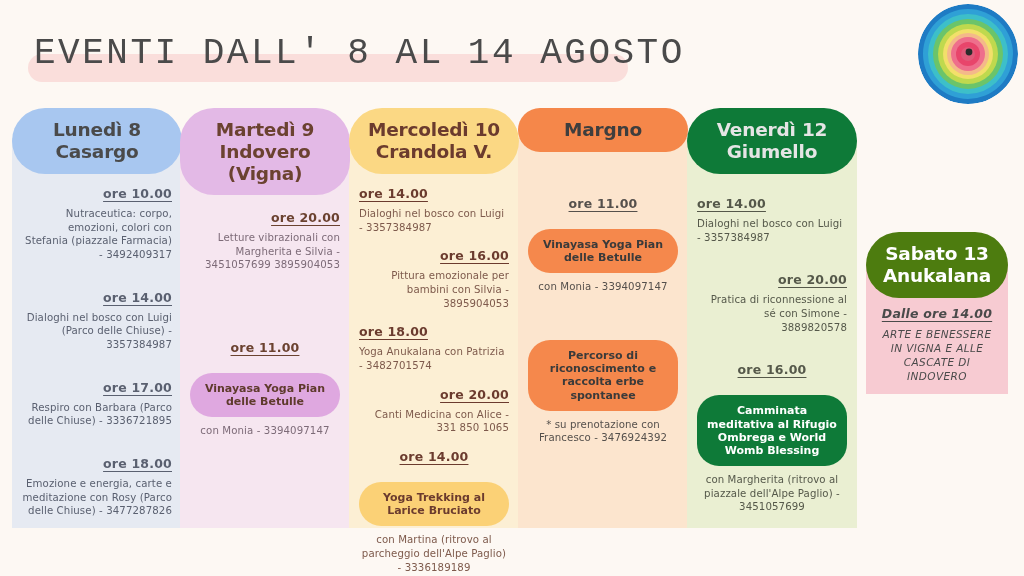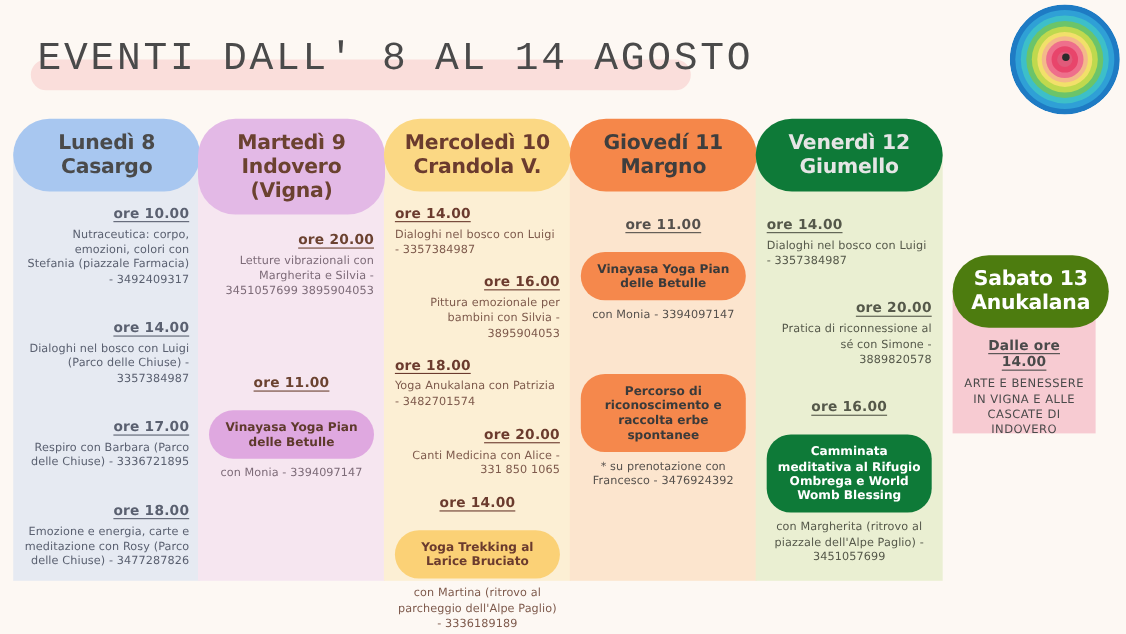--- a/index.html
+++ b/index.html
@@ -145,21 +145,21 @@
   
   #col5 { left: 687px; top: 108px; }
   #col5 .col-head { background: #0E7A38; color: #e5e5e5; }
   #col5 .col-body { background: #EAEFD2; height: 390px; }
   #col5 .ore, #col5 .desc { color: #55584A; }
   #col5 .pill { background: #0E7A38; color: #FFFFFF; }
 
   
   #col6 { left: 866px; top: 232px; width: 142px; }
   #col6 .col-head { width: 142px; background: #4d7c0f; color: #FFFFFF; }
-  #col6 .col-body { width: 130px; background: #F7CBD2; height: 132px; padding-top: 44px; }
+  #col6 .col-body { width: 142px; background: #F7CBD2; height: 132px; padding-top: 44px; font-style: italic; }
   #col6 .ore, #col6 .desc { color: #4A4A4A; }
   #col6 .desc { font-size: 10.5px; letter-spacing: 0.4px; }
 </style>
 </head>
 <body>
 
 <div class="title-wrap">
   <div class="title-hl"></div>
   <div class="title-text">EVENTI DALL' 8 AL 14 AGOSTO</div>
 </div>
@@ -278,21 +278,20 @@
         <div class="pill">Vinayasa Yoga  Pian delle Betulle</div>
         <div class="desc al-c">con Monia - 3394097147</div>
       </div>
       <div class="gap-md"></div>
       <div class="blk">
         <div class="pill">Percorso di riconoscimento e raccolta erbe spontanee</div>
         <div class="desc al-c">* su prenotazione con Francesco - 3476924392</div>
       </div>
     </div>
     <div class="col-head">
-      <div>Giovedí 11</div>
       <div>Margno</div>
     </div>
   </div>
 
   <div class="col" id="col5">
     <div class="col-body">
       <div class="gap-sm"></div>
       <div class="blk">
         <div class="ore al-l">ore 14.00</div>
         <div class="desc al-l">Dialoghi nel bosco con Luigi - 3357384987</div>

